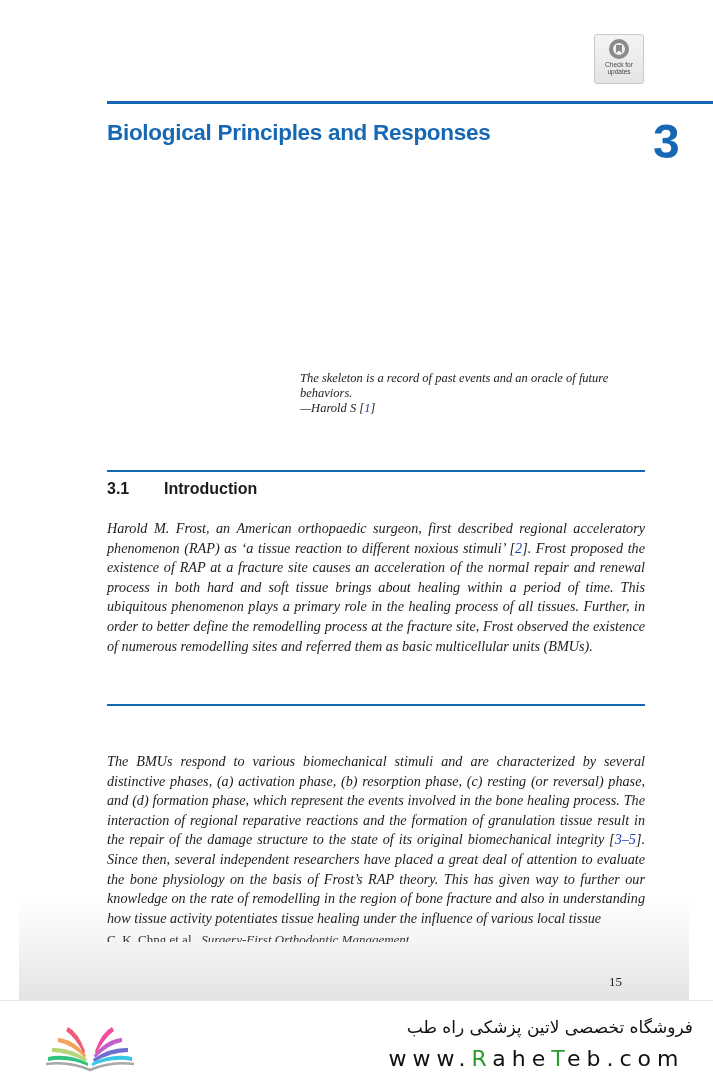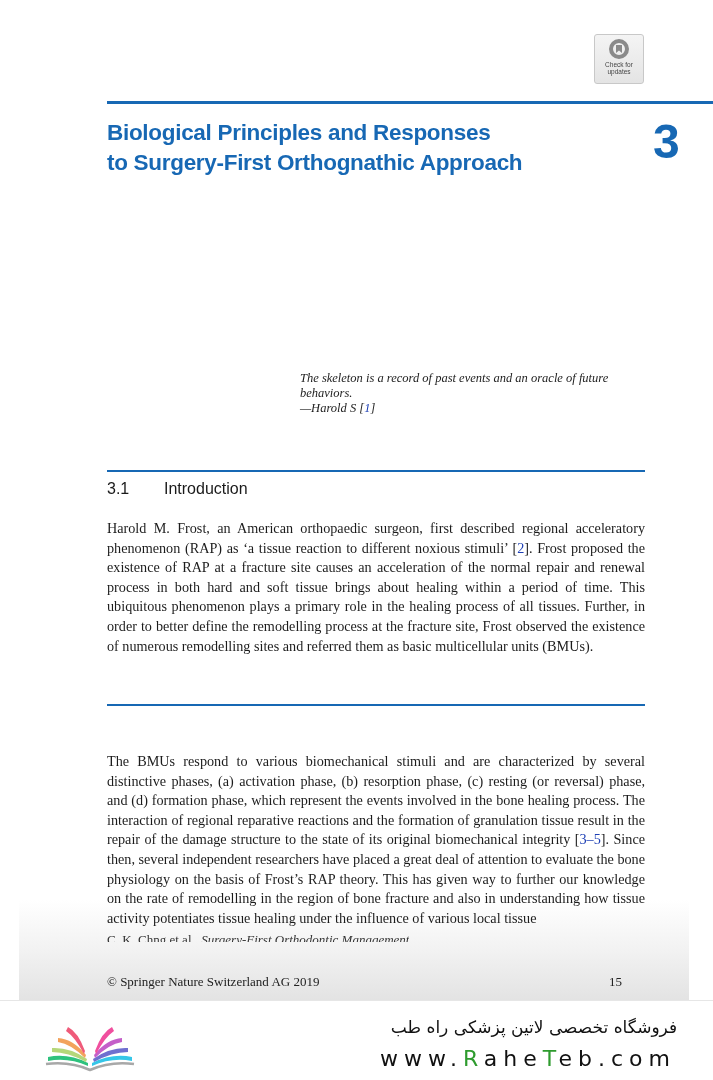--- a/index.html
+++ b/index.html
@@ -50,50 +50,50 @@
   .epigraph {
     position: absolute; left: 281px; top: 371px; width: 360px;
     font-style: italic; font-size: 12.5px; line-height: 15px; color: #222;
   }
   .ref { color: #1d3fb5; }
   .sec-rule {
     position: absolute; left: 88px; width: 538px; height: 2px; background: #1768b4;
   }
   .sec-head {
     position: absolute; left: 88px; width: 538px;
-    font-family: "Liberation Sans", sans-serif; font-weight: normal;
+    font-family: "Liberation Sans", sans-serif; font-weight: bold;
     font-size: 16px; line-height: 20px; color: #1a1a1a;
   }
   .sec-head .num { display: inline-block; width: 57px; }
   .para {
     position: absolute; left: 88px; width: 538px;
-    font-size: 14.2px; line-height: 19.6px; text-align: justify; color: #1c1c1c;
+    font-size: 14.2px; line-height: 19.6px; text-align: justify; color: #1c1c1c; font-style: italic;
   }
   .footer-left {
     position: absolute; left: 88px; top: 974px; font-size: 13px; line-height: 16px; color: #222;
   }
   .footer-num {
     position: absolute; left: 590px; top: 974px; font-size: 13px; line-height: 16px; color: #222;
   }
   .footer-cut {
     position: absolute; left: 88px; top: 932px; height: 10px; overflow: hidden;
     font-size: 13px; line-height: 16px; color: #333; white-space: nowrap;
   }
   .banner {
     position: absolute; left: 0; top: 1000px; width: 713px; height: 80px; background: #ffffff;
     border-top: 1px solid #e6e6e6;
   }
   .logo { position: absolute; left: 40px; top: 16px; width: 100px; height: 55px; }
   .banner-fa {
-    position: absolute; left: 375px; top: 14px; width: 318px; text-align: center;
+    position: absolute; left: 375px; top: 14px; width: 318px; text-align: right;
     font-family: "DejaVu Sans", sans-serif; font-size: 17px; line-height: 24px; color: #111;
     direction: rtl;
   }
   .banner-url {
-    position: absolute; left: 380px; top: 44px; width: 313px; text-align: left;
+    position: absolute; left: 380px; top: 44px; width: 313px; text-align: center;
     font-family: "DejaVu Sans", sans-serif; font-size: 22px; line-height: 28px;
     letter-spacing: 6px; color: #111;
   }
   .banner-url .g { color: #2e9b2e; }
 </style>
 </head>
 <body>
 
 <div class="page">
 
@@ -102,40 +102,38 @@
     <div class="lbl">
       <span>Check for</span><br>
       <span>updates</span>
     </div>
   </div>
 
   <div class="top-rule"></div>
 
   <div class="chapter-title">
     <span>Biological Principles and Responses</span><br>
-    <span>to Surgery-First Orthognathic Approach</span>
   </div>
   <div class="chapter-number">3</div>
 
   <div class="epigraph">
     <span>The skeleton is a record of past events and an oracle of future</span><br>
     <span>behaviors.</span><br>
     <span><span>—Harold S [</span><span class="ref">1</span><span>]</span></span>
   </div>
 
   <div class="sec-rule" style="top:470px;"></div>
   <div class="sec-head" style="top:479px;">
     <span class="num">3.1</span><span>Introduction</span>
   </div>
   <div class="para" style="top:519px;"><span>Harold M. Frost, an American orthopaedic surgeon, first described regional acceleratory phenomenon (RAP) as ‘a tissue reaction to different noxious stimuli’ [</span><span class="ref">2</span><span>]. Frost proposed the existence of RAP at a fracture site causes an acceleration of the normal repair and renewal process in both hard and soft tissue brings about healing within a period of time. This ubiquitous phenomenon plays a primary role in the healing process of all tissues. Further, in order to better define the remodelling process at the fracture site, Frost observed the existence of numerous remodelling sites and referred them as basic multicellular units (BMUs).</span></div>
 
   <div class="sec-rule" style="top:704px;"></div>
   <div class="para" style="top:752px;"><span>The BMUs respond to various biomechanical stimuli and are characterized by several distinctive phases, (a) activation phase, (b) resorption phase, (c) resting (or reversal) phase, and (d) formation phase, which represent the events involved in the bone healing process. The interaction of regional reparative reactions and the for­mation of granulation tissue result in the repair of the damage structure to the state of its original biomechanical integrity [</span><span class="ref">3–5</span><span>]. Since then, several independent researchers have placed a great deal of attention to evaluate the bone physiology on the basis of Frost’s RAP theory. This has given way to further our knowledge on the rate of remodelling in the region of bone fracture and also in understanding how tissue activity potentiates tissue healing under the influence of various local tissue</span></div>
 
-  <div class="footer-left">© Springer Nature Switzerland AG 2019</div>
   <div class="footer-num">15</div>
   <div class="footer-cut"><span>C. K. Chng et al., </span><i>Surgery-First Orthodontic Management</i></div>
 </div>
 
 <div class="banner">
   <svg class="logo" viewBox="0 0 100 55">
     <path d="M8 40 Q28 36 48 46 L48 49 Q28 40 8 44 Z" fill="#2ec27e"></path>
     <path d="M12 31 Q30 30 47 42 L46 45 Q28 35 12 35 Z" fill="#b5d77a"></path>
     <path d="M18 21 Q33 22 46 38 L45 41 Q31 27 18 25 Z" fill="#f2a35c"></path>
     <path d="M28 10 Q38 15 45 34 L44 37 Q35 20 26 14 Z" fill="#ef5b7a"></path>

